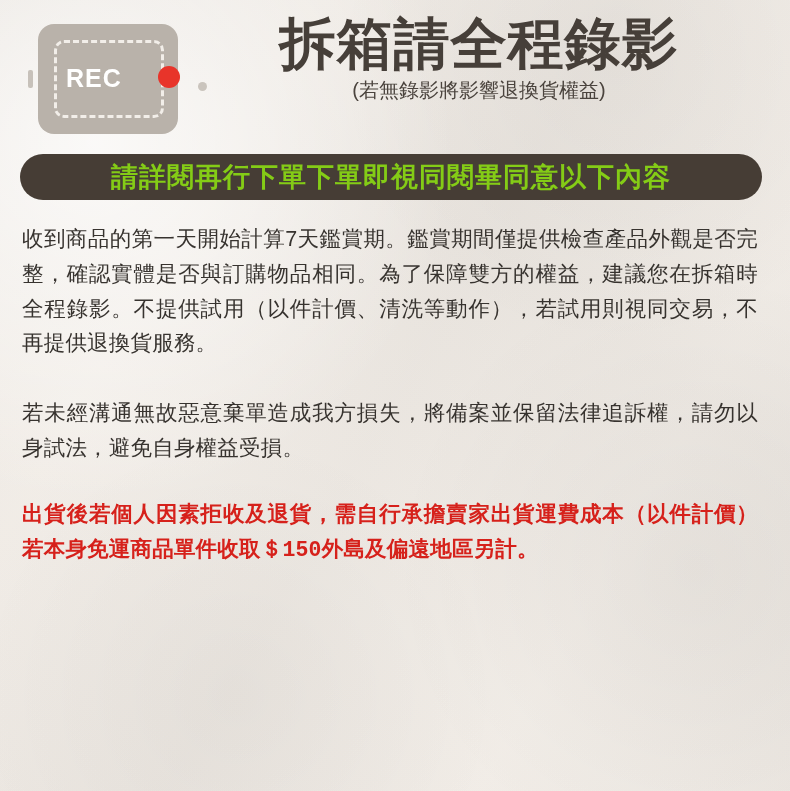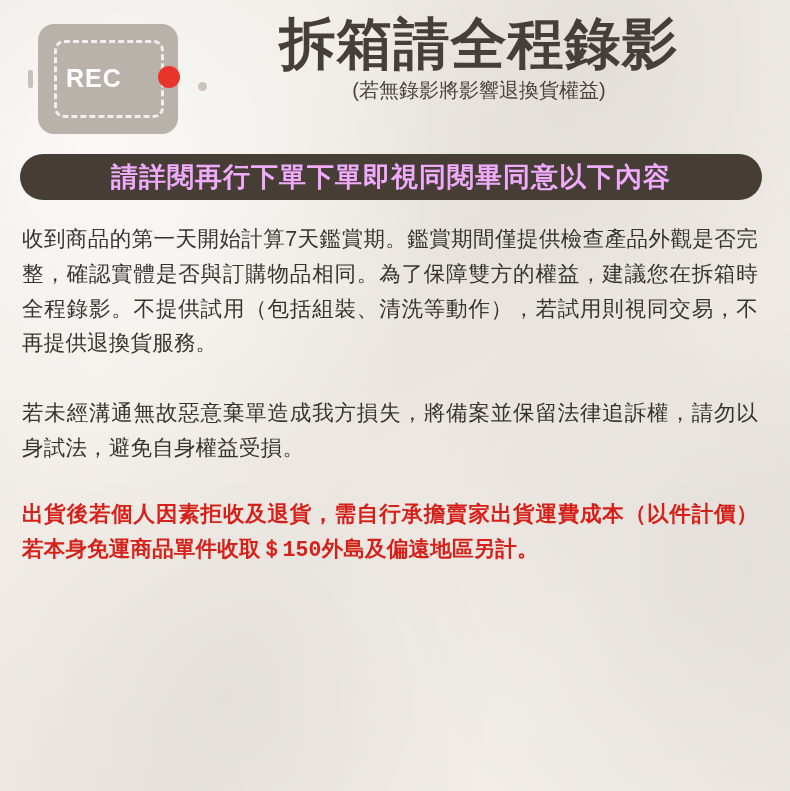--- a/index.html
+++ b/index.html
@@ -129,21 +129,21 @@
     margin-top: 4px;
     white-space: nowrap;
   }
 
   
   .banner {
     margin: 12px auto 4px auto;
     width: 742px;
     height: 46px;
     background: #463d35;
-    color: #f0abfc;
+    color: #84cc16;
     border-radius: 23px;
     display: flex;
     align-items: center;
     justify-content: center;
     font-size: 27px;
     font-weight: bold;
     letter-spacing: 1px;
   }
 
   
@@ -193,18 +193,18 @@
     <div class="title-block">
       <div class="main-title">拆箱請全程錄影</div>
       <div class="sub-title">(若無錄影將影響退換貨權益)</div>
     </div>
 
   </div>
 
   <div class="banner">請詳閱再行下單下單即視同閱畢同意以下內容</div>
 
   <div class="body-text">
-    <p class="para">收到商品的第一天開始計算7天鑑賞期。鑑賞期間僅提供檢查產品外觀是否完整，確認實體是否與訂購物品相同。為了保障雙方的權益，建議您在拆箱時全程錄影。不提供試用（包括組裝、清洗等動作），若試用則視同交易，不再提供退換貨服務。</p>
+    <p class="para">收到商品的第一天開始計算7天鑑賞期。鑑賞期間僅提供檢查產品外觀是否完整，確認實體是否與訂購物品相同。為了保障雙方的權益，建議您在拆箱時全程錄影。不提供試用（以件計價、清洗等動作），若試用則視同交易，不再提供退換貨服務。</p>
     <p class="para tight">若未經溝通無故惡意棄單造成我方損失，將備案並保留法律追訴權，請勿以身試法，避免自身權益受損。</p>
     <p class="para red">出貨後若個人因素拒收及退貨，需自行承擔賣家出貨運費成本（以件計價）若本身免運商品單件收取＄150外島及偏遠地區另計。</p>
   </div>
 
 </div>
 
 </body></html>

